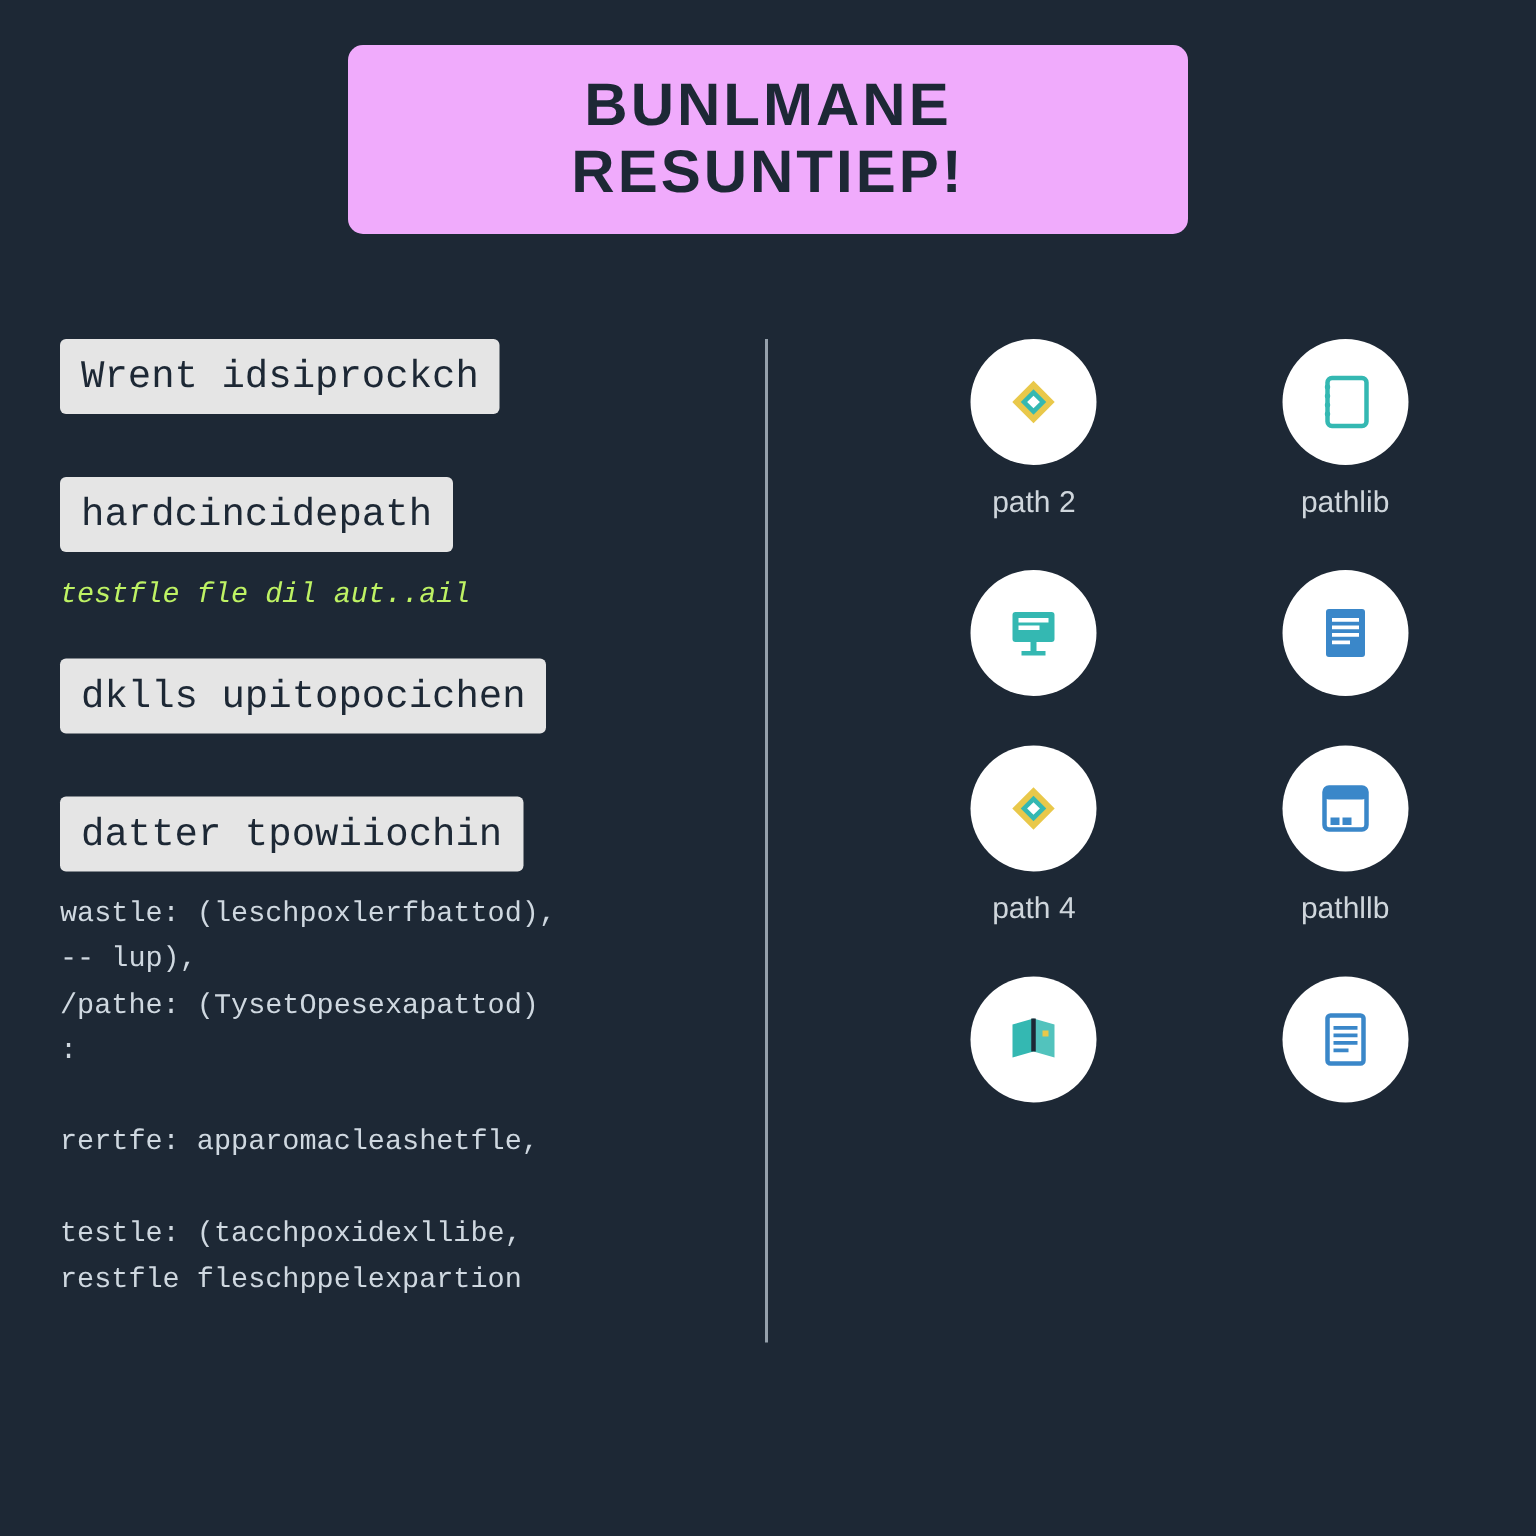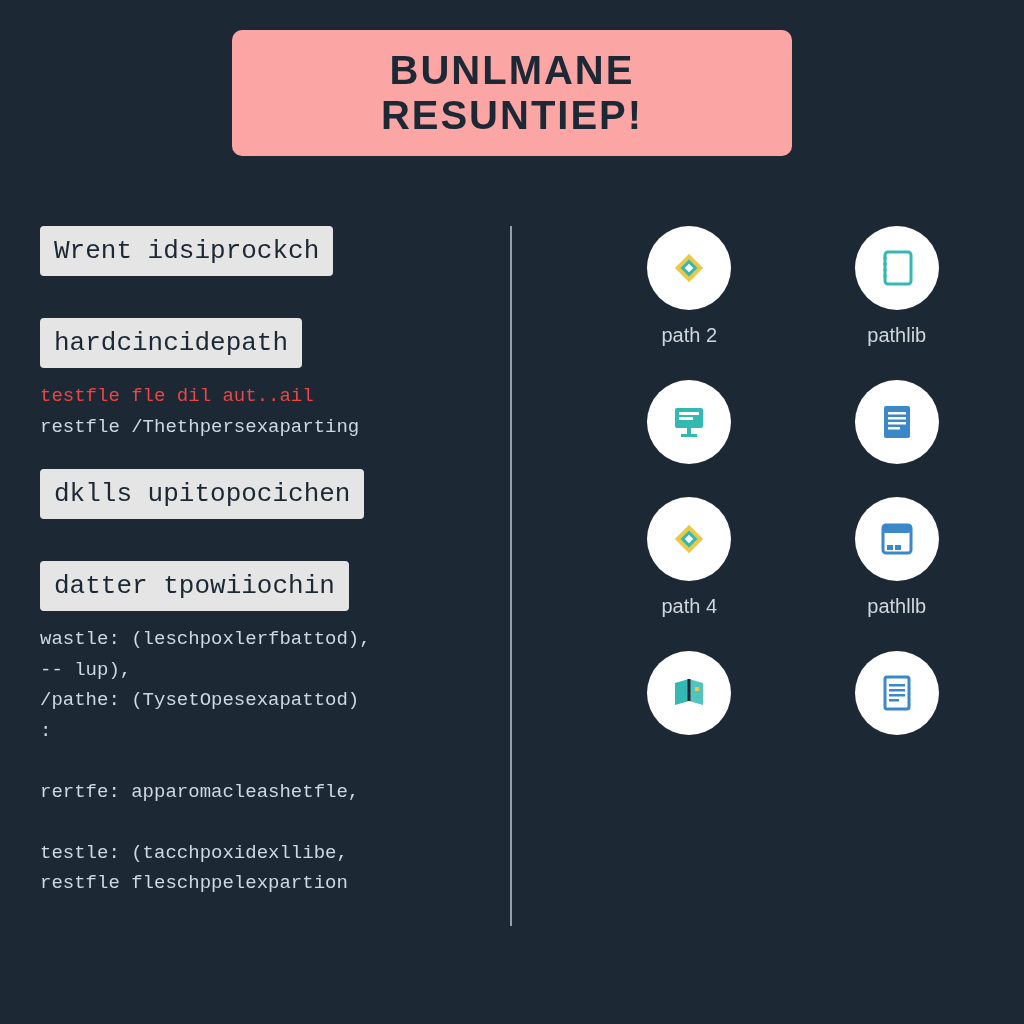--- a/index.html
+++ b/index.html
@@ -10,21 +10,21 @@
     font-family: "Courier New", monospace;
     color: #dfe6ec;
     overflow: hidden;
   }
   .page {
     width: 1024px;
     height: 1024px;
     padding: 30px 40px 20px 40px;
   }
   .title-banner {
-    background: #fca5a5;
+    background: #f0abfc;
     color: #1d2835;
     font-family: Impact, "Arial Black", sans-serif;
     font-size: 40px;
     letter-spacing: 2px;
     font-weight: 900;
     text-align: center;
     width: 560px;
     margin: 0 auto 70px auto;
     padding: 18px 20px;
     border-radius: 10px;
@@ -56,21 +56,21 @@
     display: inline-block;
     font-family: "Courier New", monospace;
   }
   .code-line {
     font-size: 19px;
     line-height: 1.5;
     font-family: "Courier New", monospace;
     color: #cfd8e0;
     white-space: pre;
   }
-  .teal { color: #ef4444; }
+  .teal { color: #bef264; font-style: italic; }
   .block { margin-bottom: 28px; }
   .block .section-label { margin-bottom: 14px; }
   .block-lines { display: flex; flex-direction: column; gap: 2px; }
 
   .right-header {
     font-family: Arial, sans-serif;
     font-size: 34px;
     font-weight: 300;
     color: #d8dee3;
     margin-bottom: 60px;
@@ -113,21 +113,20 @@
 <body>
 
 <div class="page">
   <div class="title-banner">BUNLMANE RESUNTIEP!</div>
 
   <div class="columns">
     <div class="left" id="left-col">
         <div class="block"><div class="section-label">Wrent idsiprockch</div></div>
         <div class="block"><div class="section-label">hardcincidepath</div><div class="block-lines">
             <div class="code-line teal">testfle fle dil aut..ail</div>
-            <div class="code-line ">restfle /Thethpersexaparting</div>
           </div></div>
         <div class="block"><div class="section-label">dklls upitopocichen</div></div>
         <div class="block"><div class="section-label">datter tpowiiochin</div><div class="block-lines">
             <div class="code-line ">wastle: (leschpoxlerfbattod),</div>
             <div class="code-line ">-- lup),</div>
             <div class="code-line ">/pathe: (TysetOpesexapattod)</div>
             <div class="code-line ">:</div>
             <div class="code-line "> </div>
             <div class="code-line ">rertfe: apparomacleashetfle,</div>
             <div class="code-line "> </div>

